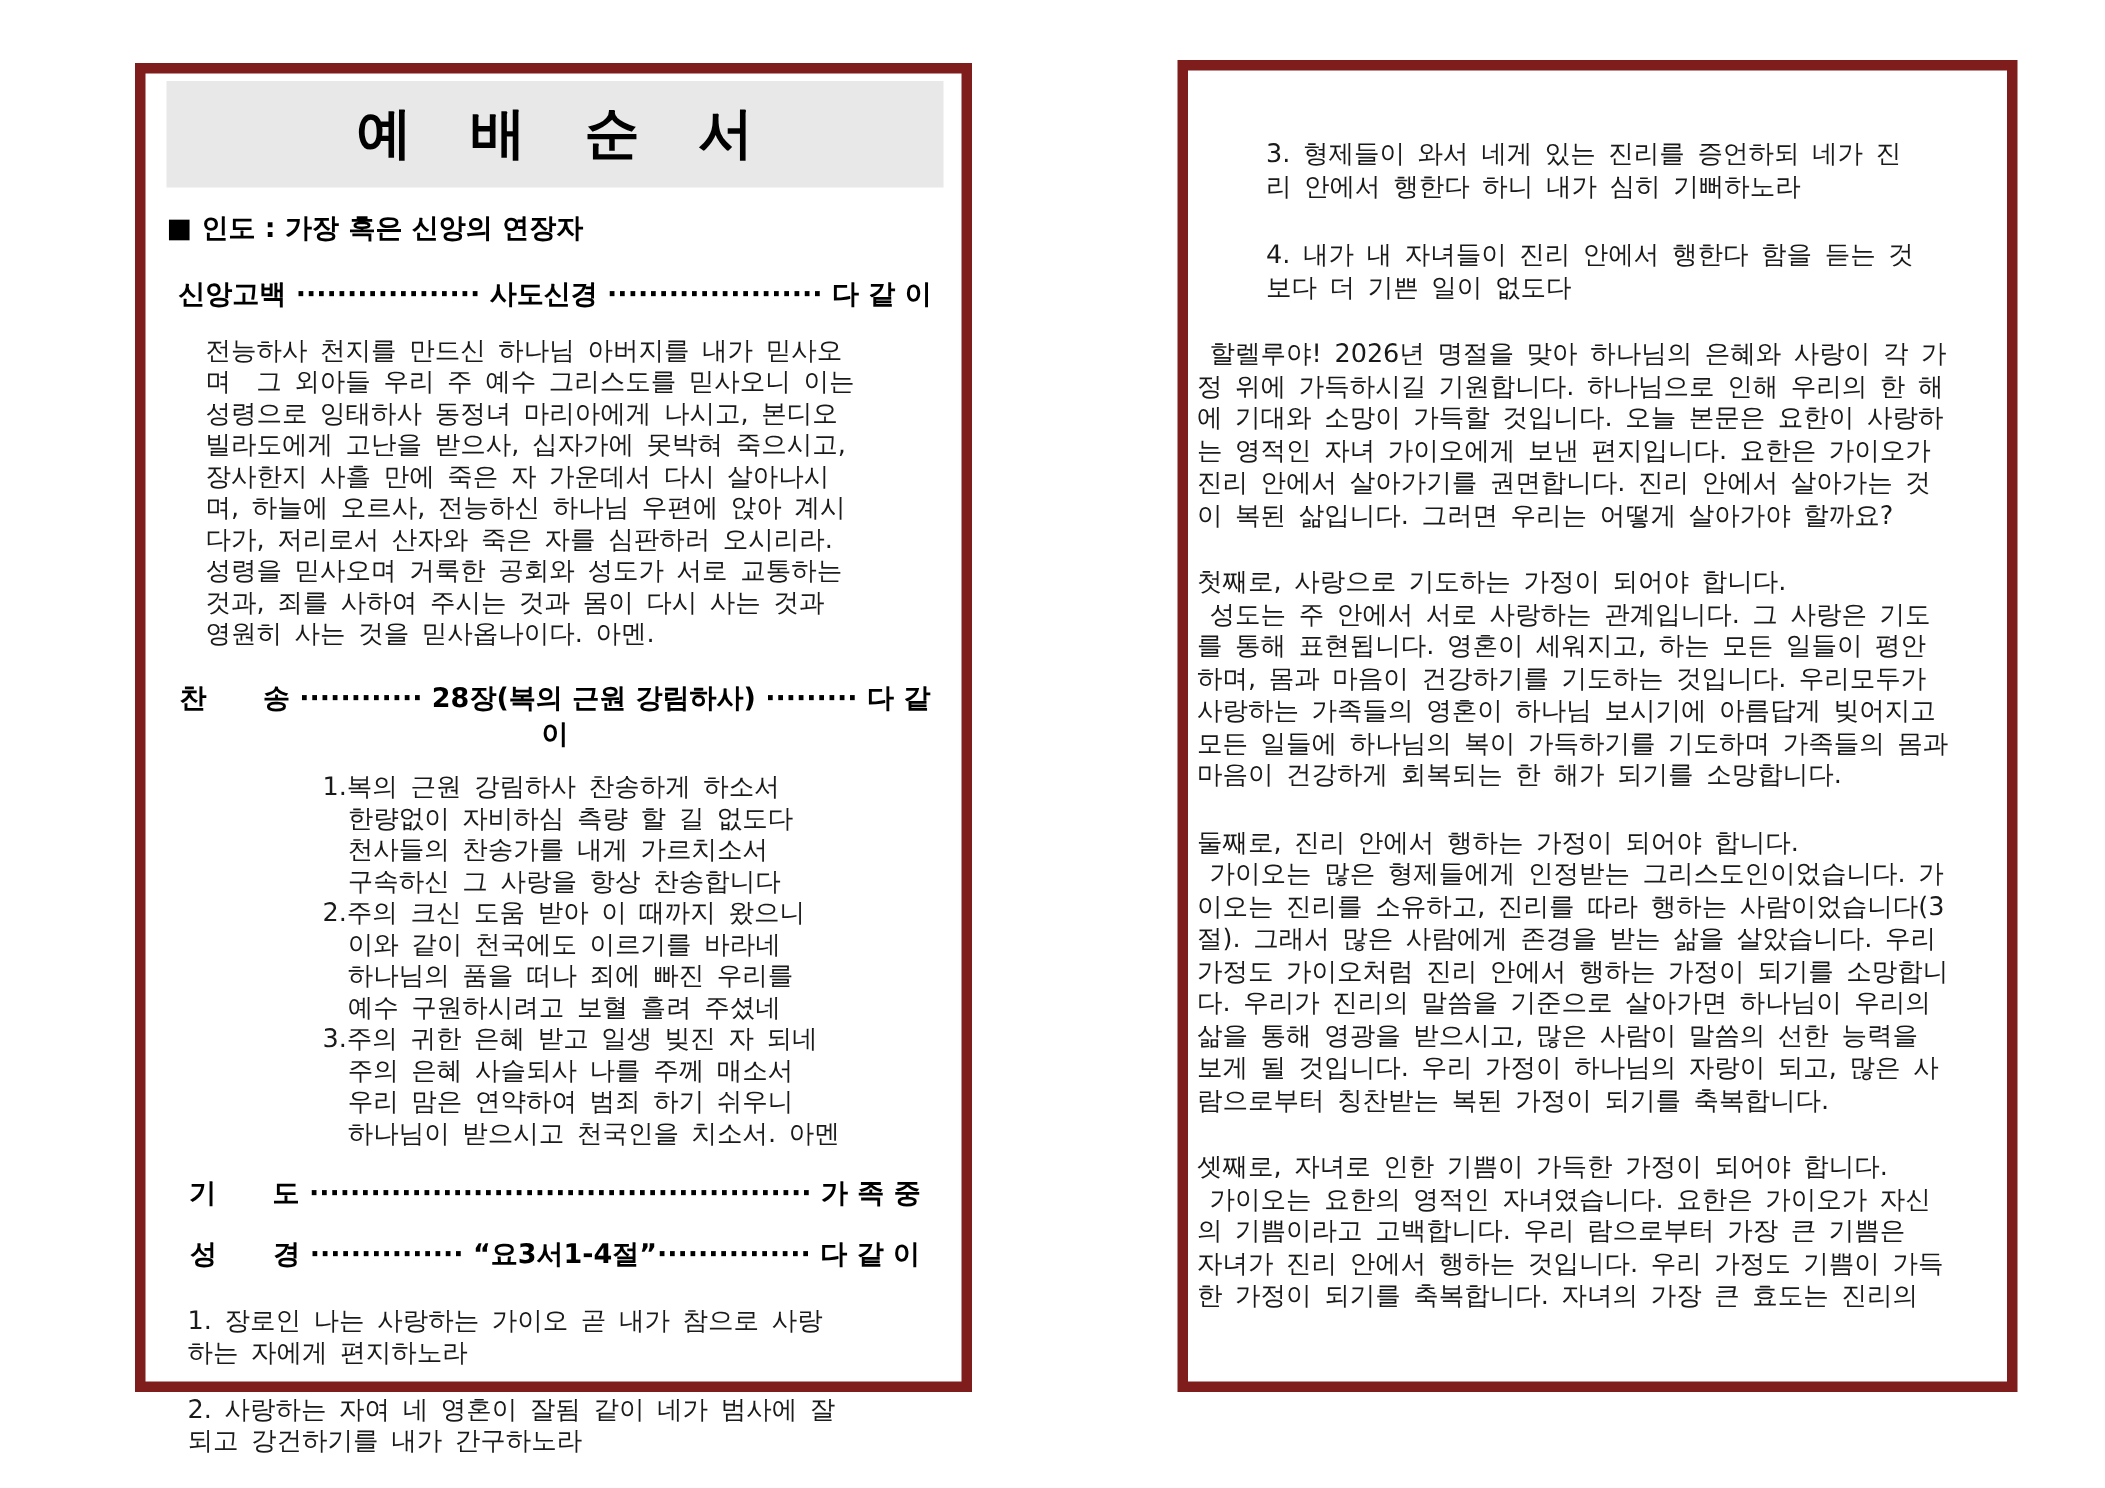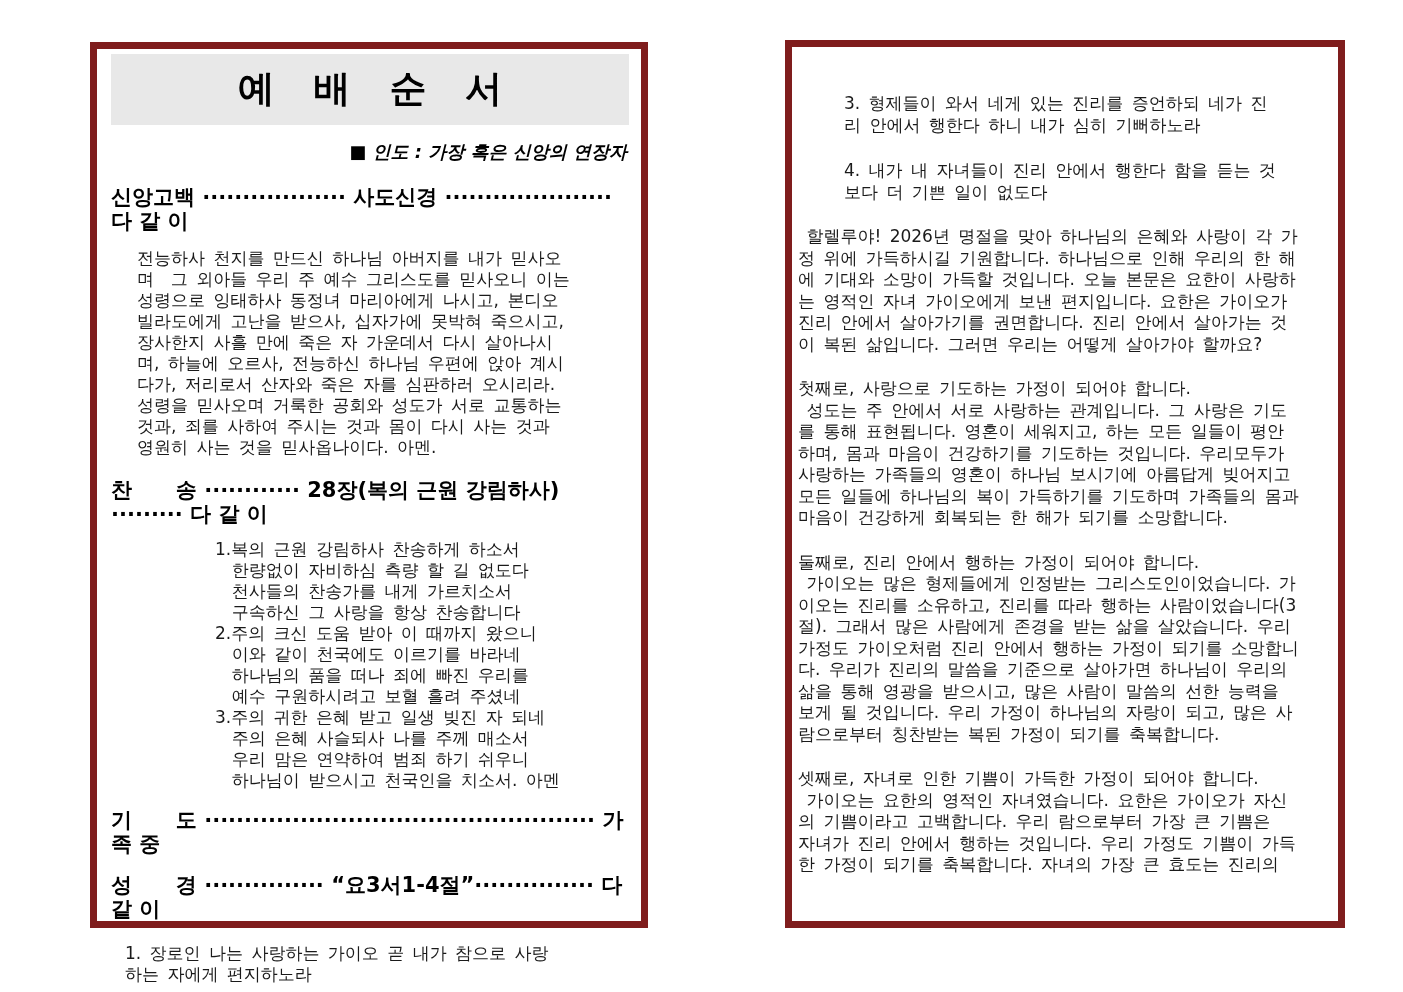--- a/index.html
+++ b/index.html
@@ -10,26 +10,27 @@
   .page{
     position:absolute;background:#ffffff;border:7px solid #7f1d1d;box-sizing:border-box;
   }
   .page-left{left:90px;top:42px;width:558px;height:886px;padding:5px 12px 0 14px;}
   .page-right{left:785px;top:40px;width:560px;height:888px;padding:2px 10px 0 6px;}
   .title-bar{
     background:#e8e8e8;text-align:center;font-weight:700;font-size:37px;
     letter-spacing:13px;padding:10px 0 11px 13px;color:#000;
   }
   .leader-line{
-    text-align:right;font-weight:700;font-size:18px;margin:15px 2px 0 0;
-    white-space:pre-wrap;color:#000;font-style:italic;
+    font-weight:700;font-size:18px;margin:15px 2px 0 0;
+    white-space:pre-wrap;color:#000;
   }
   .sec{
-    font-weight:700;font-size:21px;white-space:pre-wrap;color:#000;
+    font-weight:700;font-size:18px;white-space:pre-wrap;color:#000;
     line-height:24px;
+    text-align:center;
   }
   .body{
     font-size:17px;line-height:21px;white-space:pre-wrap;word-spacing:3px;color:#1a1a1a;
   }
   .m-confession{margin-top:21px;}
   .creed{margin:15px 0 0 26px;}
   .m-hymn{margin-top:20px;}
   .hymn{margin:13px 0 0 104px;}
   .m-prayer{margin-top:17px;}
   .m-scripture{margin-top:17px;}

